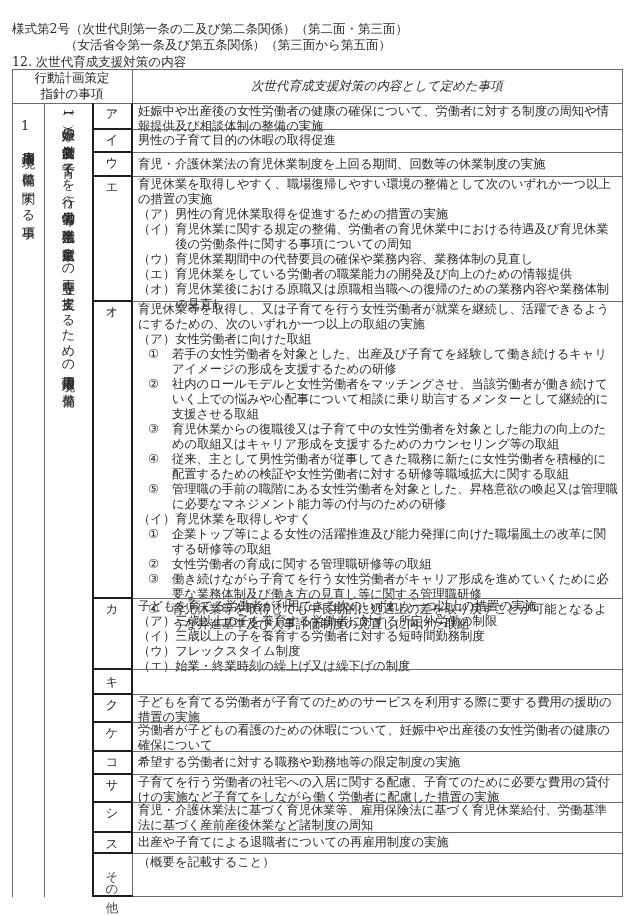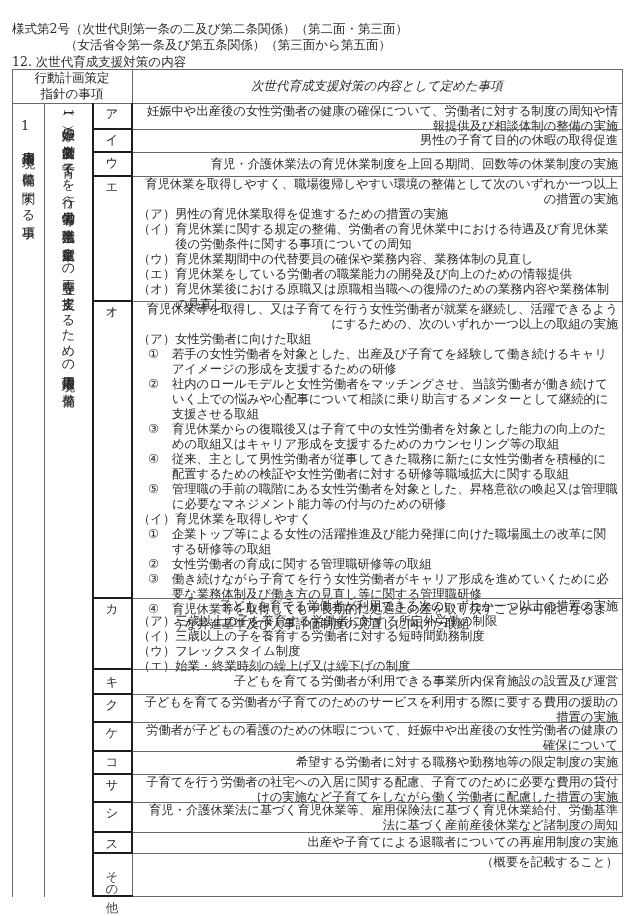--- a/index.html
+++ b/index.html
@@ -26,21 +26,21 @@
     .vert { position: absolute; writing-mode: vertical-rl; font-size: 13px; letter-spacing: 1.5px; line-height: 16px; }
     #cat-num { left: 21px; top: 118px; font-size: 13px; position: absolute; }
     #cat-text { left: 20px; top: 140px; }
     #sub-text { left: 60px; top: 108px; letter-spacing: 0.6px; }
 
     .row { position: absolute; left: 92px; width: 530px; }
     .row .key { position: absolute; left: 0; top: 0; width: 40px; text-align: center;
       font-size: 12.5px; line-height: 16px; padding-top: 3px; }
     .row .body { position: absolute; left: 46px; top: 1px; width: 480px;
       font-size: 12.3px; line-height: 15px; white-space: normal; }
-    .body .p { margin: 0; text-align: right; }
+    .body .p { margin: 0; }
     .body .sub { display: flex; }
     .body .sub .m { flex: 0 0 34px; padding-left: 0; }
     .body .sub .t { flex: 1; }
     .body .circ { display: flex; padding-left: 10px; }
     .body .circ .m { flex: 0 0 24px; }
     .body .circ .t { flex: 1; }
     .vkey { writing-mode: vertical-rl; text-orientation: upright; margin: 0 auto; letter-spacing: 0; }
   </style>
 </head>
 <body>
@@ -210,23 +210,20 @@
           <span class="m">（エ）</span>
           <span class="t">始業・終業時刻の繰上げ又は繰下げの制度</span>
         </div>
     </div>
   </div>
   <div class="hline" style="left:132px; top:669px; width:491px;"></div>
   <div class="thick-h" style="left:92px; top:668px; width:41px;"></div>
 
   <div class="row" style="top:669px; height:25px;">
     <div class="key" style="padding-top:5px;">キ</div>
-    <div class="body" style="top:5px;">
-        <p class="p">子どもを育てる労働者が利用できる事業所内保育施設の設置及び運営</p>
-      </div>
   </div>
   <div class="hline" style="left:132px; top:694px; width:491px;"></div>
   <div class="thick-h" style="left:92px; top:693px; width:41px;"></div>
 
   <div class="row" style="top:694px; height:28px;">
     <div class="key">ク</div>
     <div class="body">
         <p class="p">子どもを育てる労働者が子育てのためのサービスを利用する際に要する費用の援助の措置の実施</p>
       </div>
   </div>

